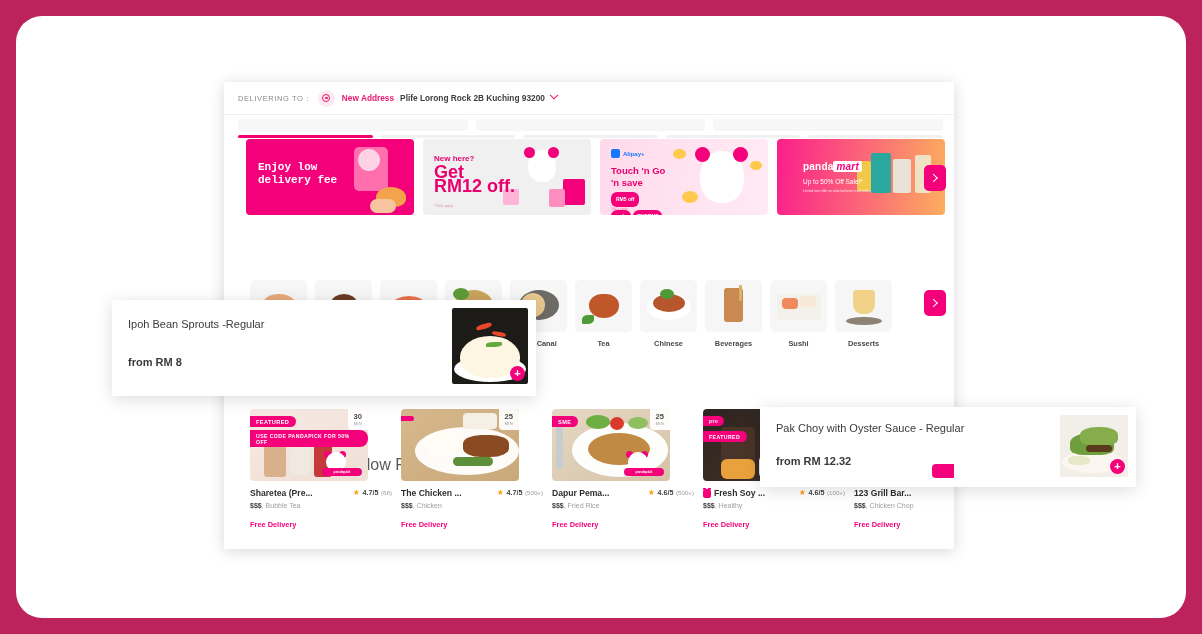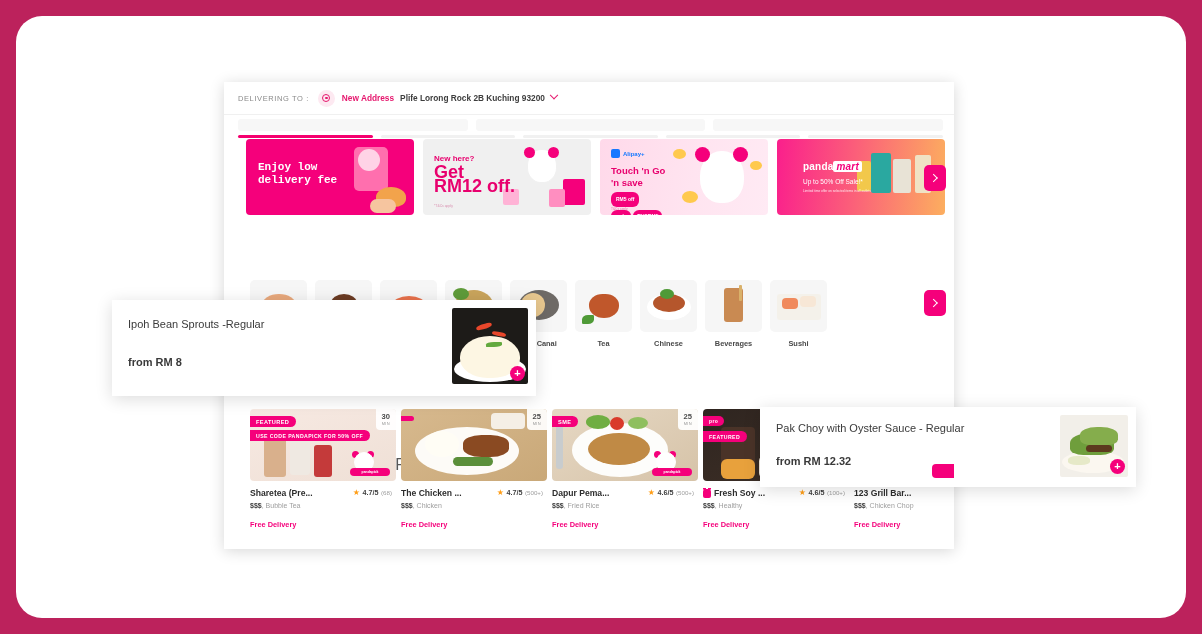--- a/index.html
+++ b/index.html
@@ -165,21 +165,21 @@
   }
   .food { position: absolute; border-radius: 50%; }
 
   
   #restos {
     position: absolute; left: 26px; top: 327px;
     display: flex; gap: 9px;
   }
   .resto { width: 142px; flex: none; }
   .resto .photo {
-    width: 146px; height: 72px; border-radius: 4px;
+    width: 118px; height: 72px; border-radius: 4px;
     position: relative; overflow: hidden;
   }
   .badge {
     position: absolute; left: 0; color: #fff;
     font-size: 5.6px; font-weight: bold; letter-spacing: .4px;
     background: #f5007b; padding: 2.6px 7px 2.6px 6px;
     border-radius: 0 8px 8px 0;
   }
   .badge.featured { top: 7px; }
   .badge.promo { top: 21px; font-size: 5.2px; }
@@ -440,20 +440,27 @@
         </div>
         <div class="label">Beverages</div>
       </div>
       <div class="cuisine">
         <div class="thumb">
           <span class="food" style="left:7px;top:14px;width:44px;height:26px;background:#f4f1ea;border-radius:3px;"></span>
           <span class="food" style="left:12px;top:18px;width:16px;height:11px;background:#f08a5d;border-radius:4px;"></span>
           <span class="food" style="left:30px;top:16px;width:16px;height:11px;background:#f7e7d6;border-radius:4px;"></span>
         </div>
         <div class="label">Sushi</div>
+      </div>
+      <div class="cuisine">
+        <div class="thumb">
+          <span class="food" style="left:18px;top:10px;width:22px;height:24px;background:#f2d188;border-radius:3px 3px 40% 40%;"></span>
+          <span class="food" style="left:11px;bottom:7px;width:36px;height:8px;background:#8e8276;"></span>
+        </div>
+        <div class="label">Desserts</div>
       </div>
     </div>
 
     <div class="car-arrow" id="cuisine-arrow">
       <span class="cv"></span>
     </div>
 
     <h2 class="section-title" id="fees-title">Delivery fees below RM3</h2>
 
     <div id="restos">

